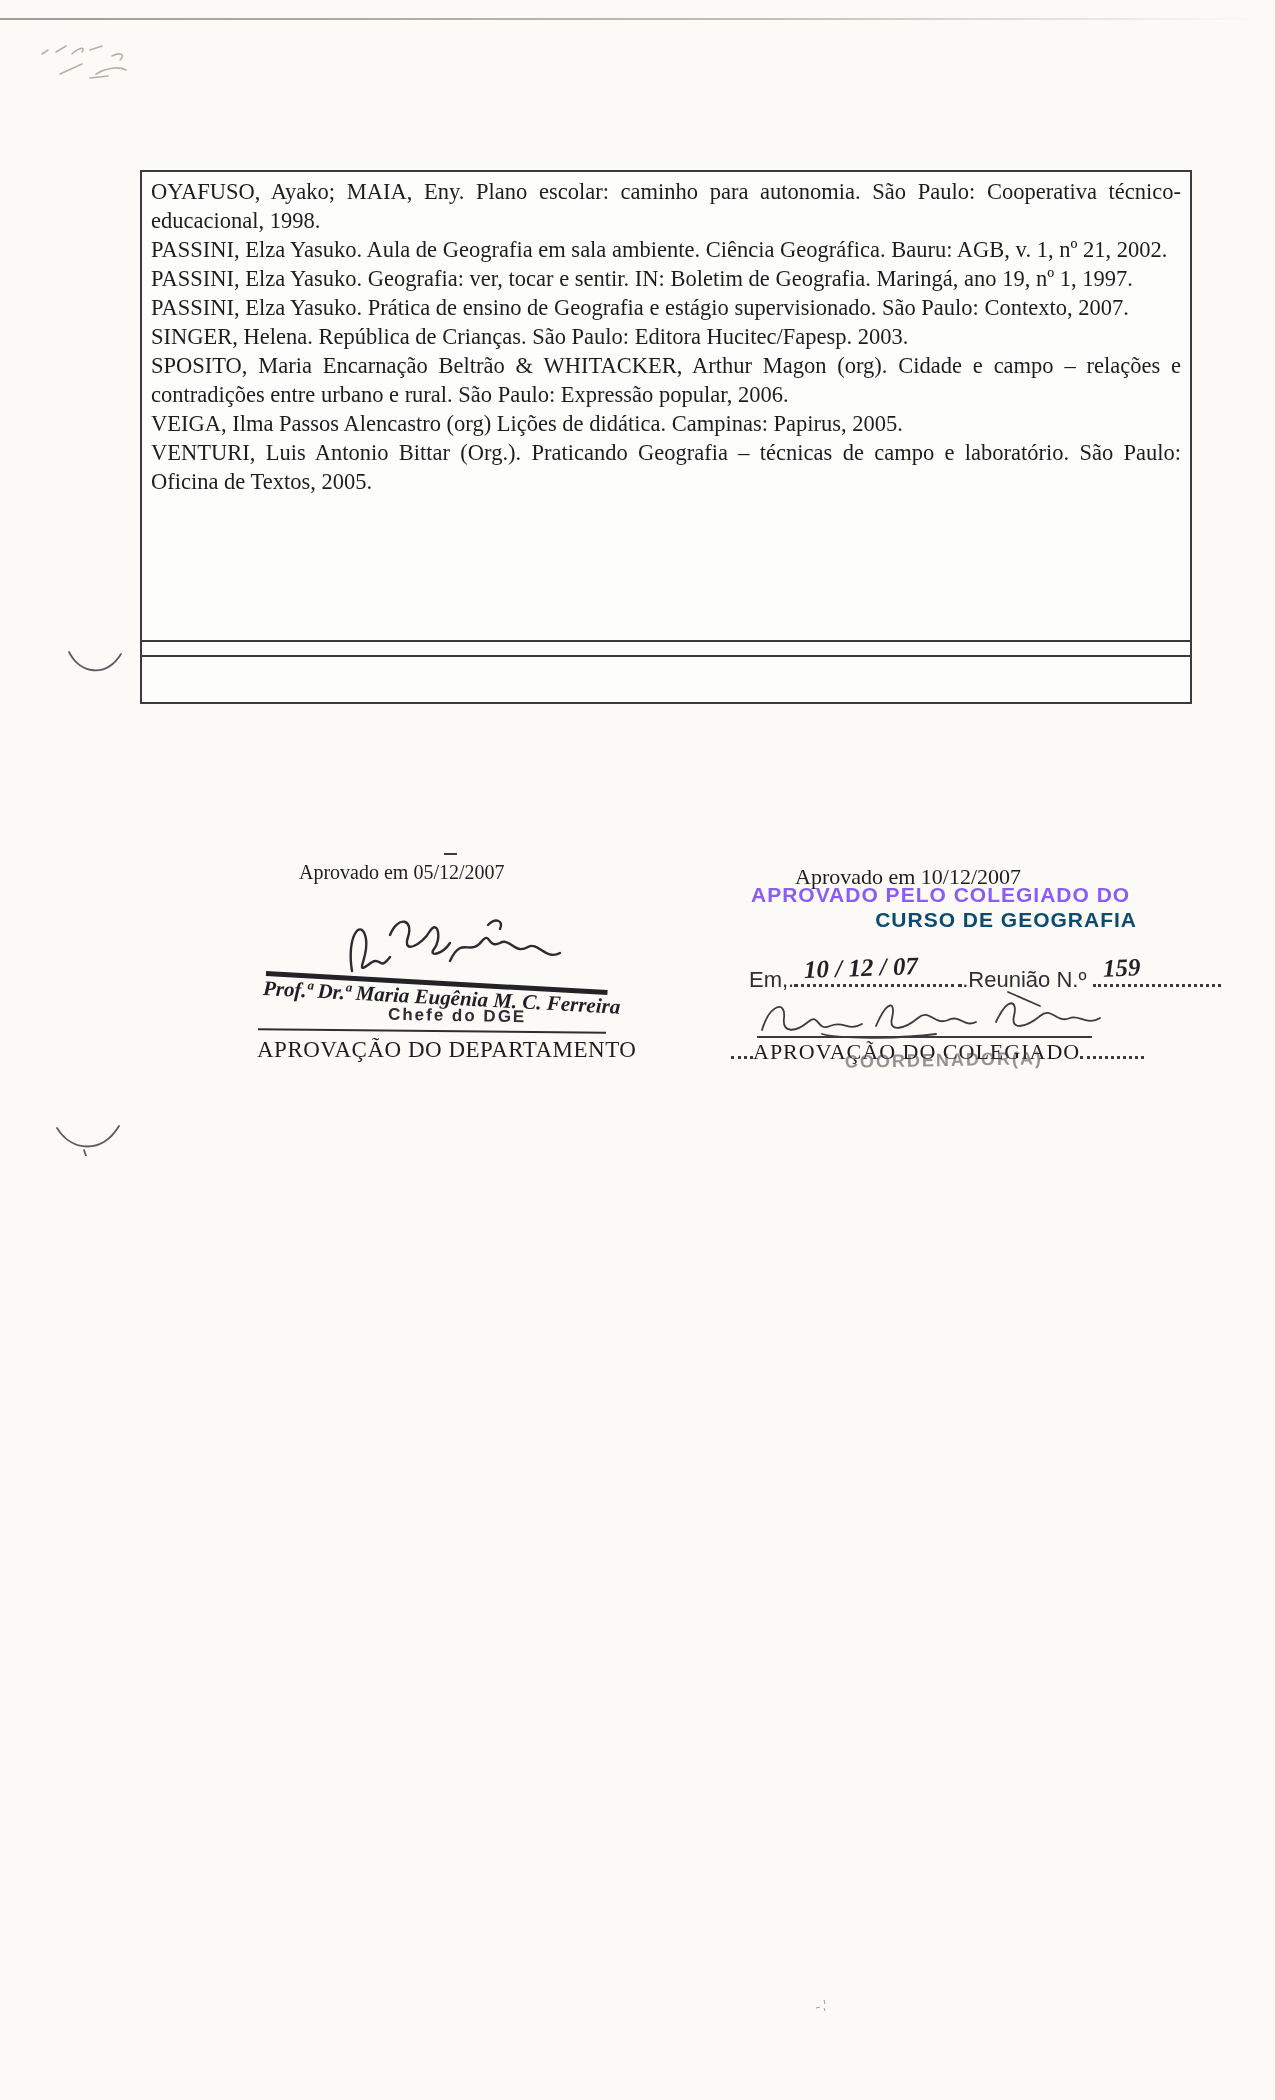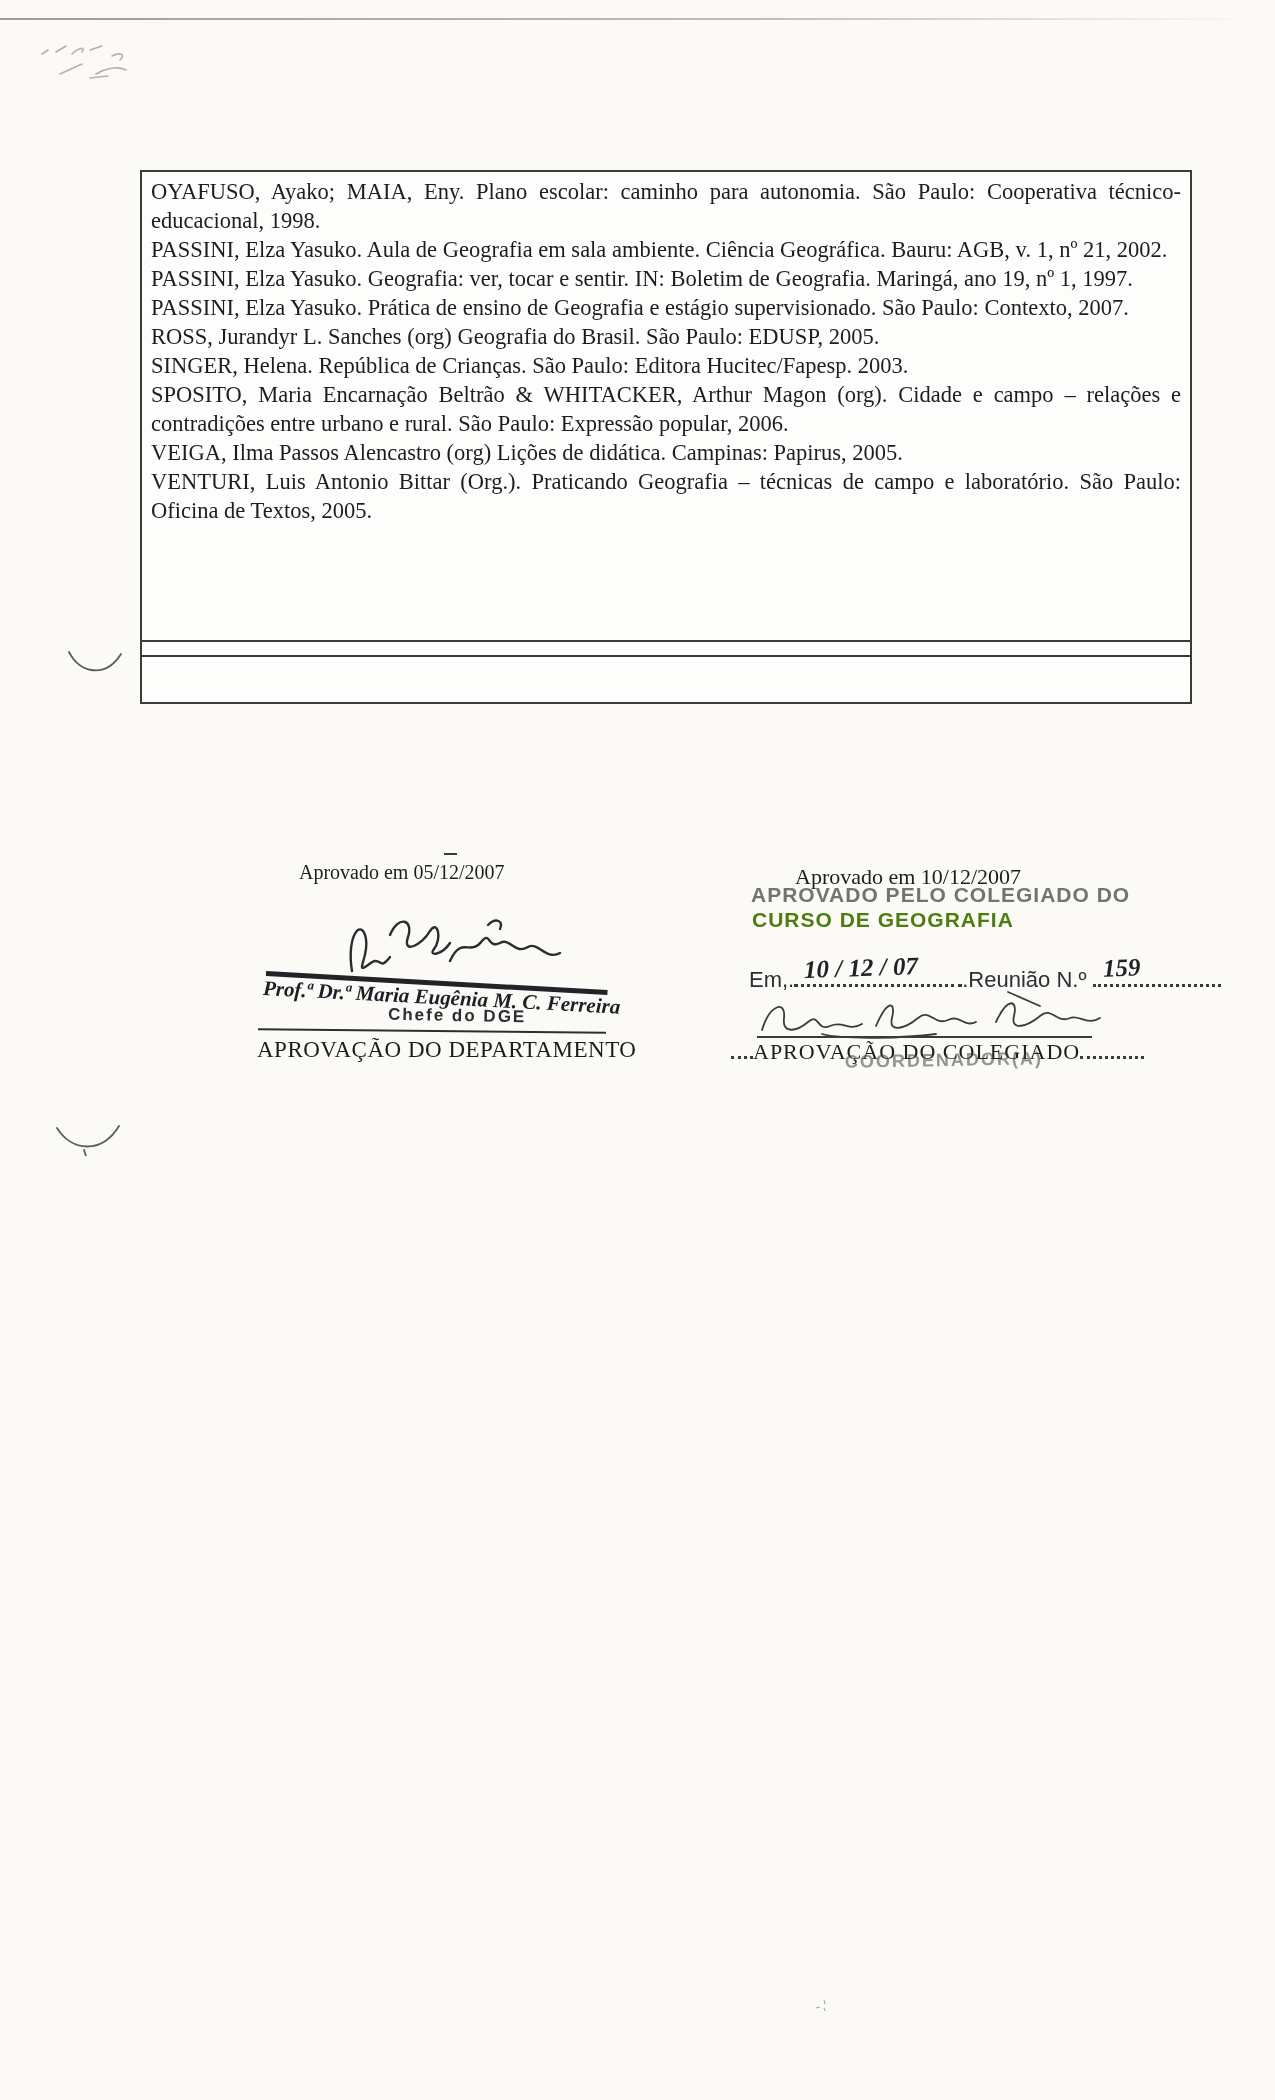--- a/index.html
+++ b/index.html
@@ -69,27 +69,27 @@
     font-size:17px;font-weight:bold;letter-spacing:2px;color:#2c2c32;
     transform:rotate(1deg);
   }
   .dept-line2{position:absolute;left:258px;top:1030px;width:348px;height:2px;background:#2e2e2e;transform:rotate(.6deg);}
   .dept-caption{position:absolute;left:257px;top:1037px;font-size:23px;letter-spacing:.5px;}
 
   .col-date{position:absolute;left:795px;top:864px;font-size:22px;}
   .col-stamp1{
     position:absolute;left:751px;top:883px;
     font-family:"Liberation Sans",sans-serif;
-    font-size:21px;font-weight:bold;letter-spacing:1px;color:#737373;
+    font-size:21px;font-weight:bold;letter-spacing:1px;color:#8b5cf6;
     white-space:nowrap;
   }
   .col-stamp2{
-    position:absolute;left:752px;top:908px;width:385px;text-align:left;
+    position:absolute;left:752px;top:908px;width:385px;text-align:right;
     font-family:"Liberation Sans",sans-serif;
-    font-size:21px;font-weight:bold;letter-spacing:1px;color:#4d7c0f;
+    font-size:21px;font-weight:bold;letter-spacing:1px;color:#0c4a6e;
   }
   .meeting-line{
     position:absolute;left:749px;top:962px;
     font-family:"Liberation Sans",sans-serif;
     font-size:22px;color:#2e2e33;white-space:nowrap;
   }
   .meeting-line .leader{
     display:inline-block;position:relative;vertical-align:baseline;
     border-bottom:3px dotted #3a3a3a;height:22px;
   }
@@ -128,21 +128,20 @@
   <svg class="pencil-scribble" viewBox="0 0 140 62">
     <path d="M14,30 l6,-4 m8,2 l10,-6 m6,8 c6,-6 14,-8 10,-2 m8,-2 l12,-4 m10,10 c8,-4 14,-2 8,4 m-60,14 l22,-10 m14,10 c10,-6 22,-8 30,-4 m-36,8 l18,-2" stroke="#b4b1a9" stroke-width="1.6" fill="none" stroke-linecap="round"></path>
   </svg>
 
   <div class="biblio-table">
     <div class="biblio-cell">
       <p>OYAFUSO, Ayako; MAIA, Eny.  Plano escolar: caminho para autonomia.  São Paulo: Cooperativa técnico-educacional, 1998.</p>
       <p>PASSINI, Elza Yasuko.  Aula de Geografia em sala ambiente.  Ciência Geográfica.  Bauru: AGB, v. 1, nº 21, 2002.</p>
       <p>PASSINI, Elza Yasuko.  Geografia: ver, tocar e sentir.  IN: Boletim de Geografia.  Maringá, ano 19, nº 1, 1997.</p>
       <p>PASSINI, Elza Yasuko. Prática de ensino de Geografia e estágio supervisionado. São Paulo: Contexto, 2007.</p>
-      <p>ROSS, Jurandyr L. Sanches (org) Geografia do Brasil. São Paulo: EDUSP, 2005.</p>
       <p>SINGER, Helena. República de Crianças. São Paulo: Editora Hucitec/Fapesp. 2003.</p>
       <p>SPOSITO, Maria Encarnação Beltrão &amp; WHITACKER, Arthur Magon (org). Cidade e campo – relações e contradições entre urbano e rural.  São Paulo:  Expressão popular, 2006.</p>
       <p>VEIGA, Ilma Passos Alencastro (org) Lições de didática.  Campinas: Papirus, 2005.</p>
       <p>VENTURI, Luis Antonio Bittar (Org.). Praticando Geografia – técnicas de campo e laboratório. São Paulo: Oficina de Textos, 2005.</p>
     </div>
     <div class="gap-row"></div>
     <div class="empty-row"></div>
   </div>
 
   <svg class="margin-mark" style="left:66px;top:646px;width:58px;height:34px;" viewBox="0 0 58 34">

